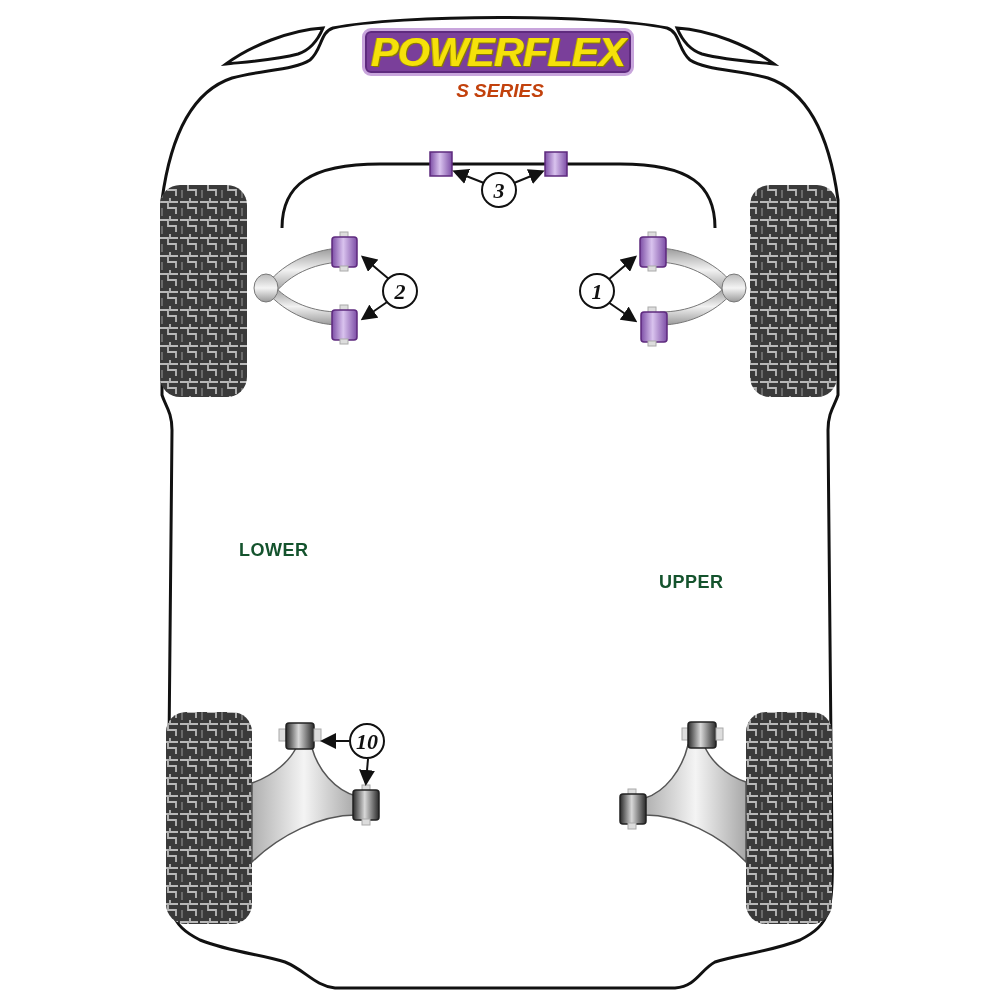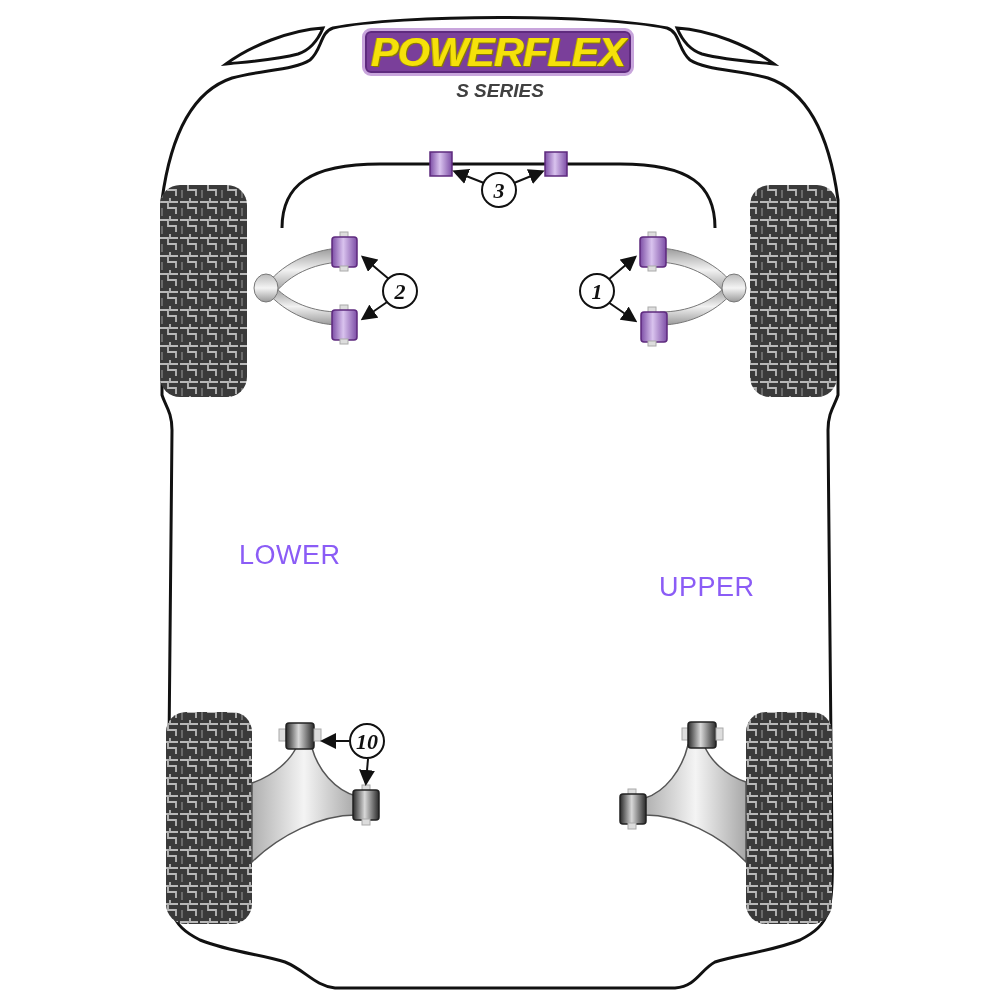--- a/index.html
+++ b/index.html
@@ -2,22 +2,22 @@
 <html><head>
 <meta charset="utf-8">
 <style>
   html, body { margin:0; padding:0; background:#ffffff; }
   body { width:1000px; height:1000px; position:relative; overflow:hidden; font-family:"Liberation Sans", sans-serif; }
   #diagram { position:absolute; left:0; top:0; width:1000px; height:1000px; }
   .logo-wrap { position:absolute; left:362px; top:28px; width:272px; height:48px; border-radius:9px;
     background:#7a3f9a; border:3px solid #c8a5dc; box-shadow: inset 0 0 0 2px #5e2a7e; display:flex; align-items:center; justify-content:center; box-sizing:border-box; }
   .logo-text { font-family:"Liberation Sans", sans-serif; font-weight:900; font-style:italic; font-size:40px; letter-spacing:-1px;
     color:#f5e10a; text-shadow: 1px 1px 0 #8a7a00, -1px 0 0 #b8a800; transform:scaleX(1.04); line-height:1; }
-  .series { position:absolute; left:400px; top:80px; width:200px; text-align:center; font-weight:bold; font-style:italic; font-size:19px; color:#404040; }
-  .side-label { position:absolute; font-weight:normal; font-size:27px; color:#8b5cf6; letter-spacing:0.5px; }
+  .series { position:absolute; left:400px; top:80px; width:200px; text-align:center; font-weight:bold; font-style:italic; font-size:19px; color:#c2410c; }
+  .side-label { position:absolute; font-weight:bold; font-size:18px; color:#14532d; letter-spacing:0.5px; }
   .callout { font-family:"Liberation Serif", serif; font-style:italic; font-weight:bold; font-size:22px; fill:#111; }
 </style>
 </head>
 <body>
 
 <svg id="diagram" viewBox="0 0 1000 1000" xmlns="http://www.w3.org/2000/svg">
   <defs>
     <pattern id="tread" x="0" y="0" width="20" height="18" patternUnits="userSpaceOnUse">
       <rect width="20" height="18" fill="#3a3a3a"></rect>
       <path d="M0 4 H8 V10 H16 V16" stroke="#b9b9b9" stroke-width="1.8" fill="none"></path>

